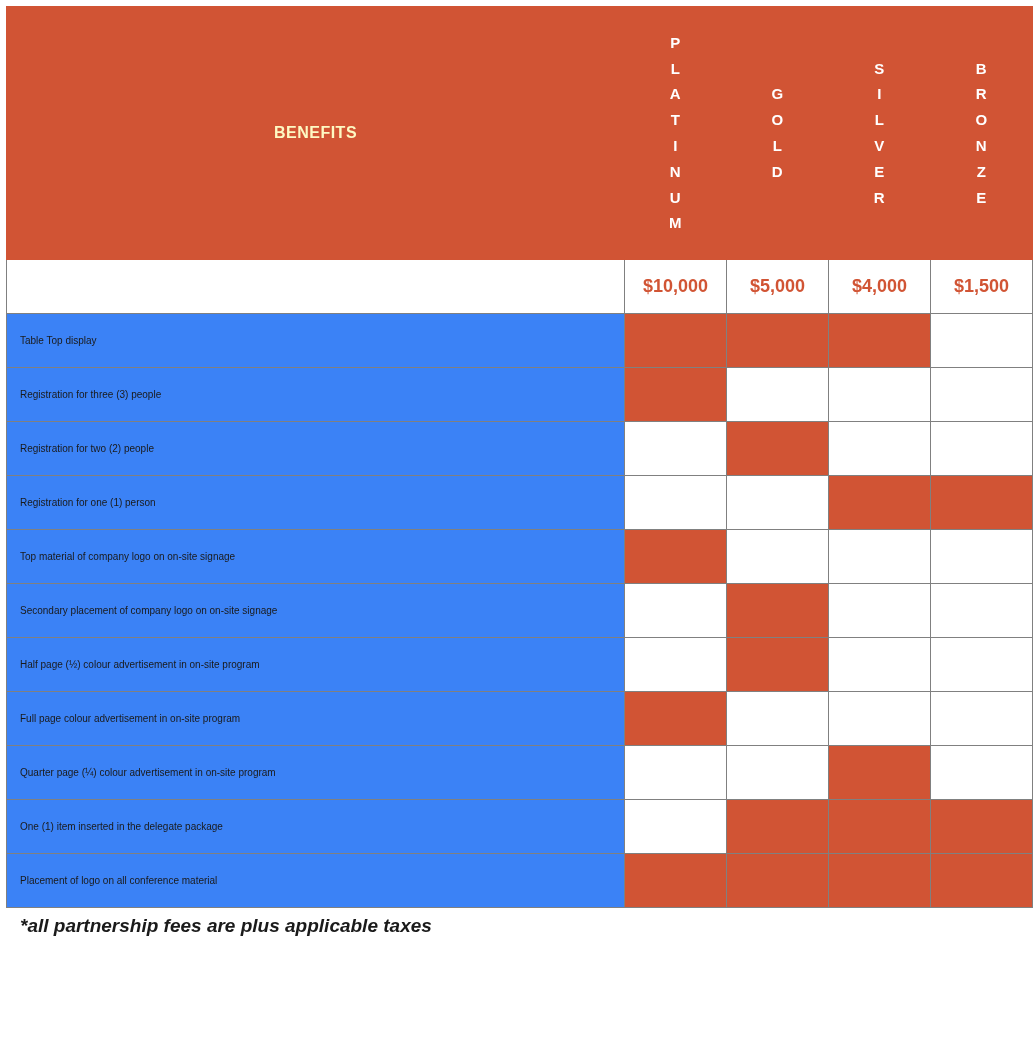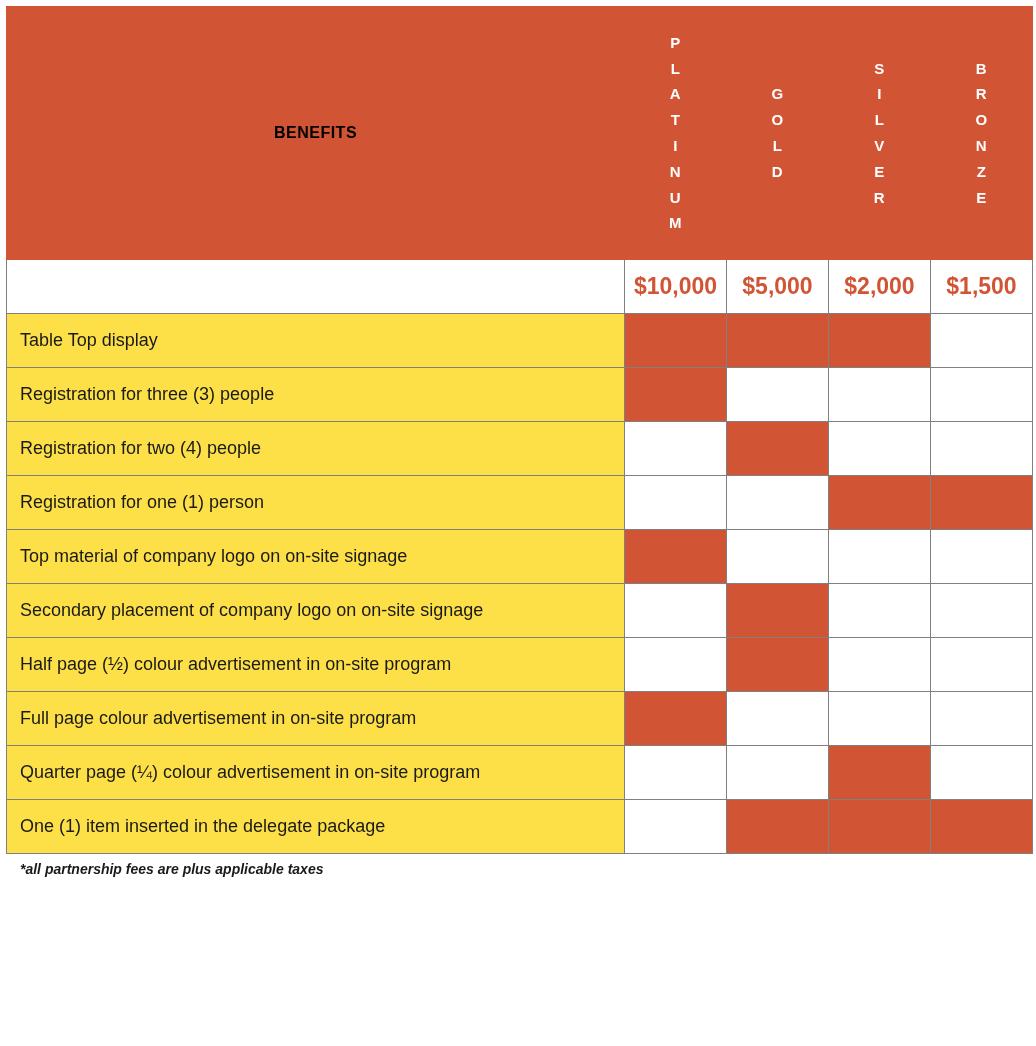--- a/index.html
+++ b/index.html
@@ -37,21 +37,21 @@
   col.c-tier    { width: 102px; }
 
   
   tr.header-row td {
     background: #d15434;
     border: 1px solid #d15434;
     height: 252px;
   }
   td.benefits-head {
     text-align: center;
-    color: #000000;
+    color: #fef9c3;
     font-weight: bold;
     font-size: 16px;
     letter-spacing: .5px;
   }
   td.tier-head {
     text-align: center;
     color: #ffffff;
     font-weight: bold;
     font-size: 15px;
     line-height: 1.72;
@@ -66,41 +66,41 @@
 
   
   tr.price-row td {
     height: 53px;
   }
   td.price-blank { background: #ffffff; }
   td.price {
     text-align: center;
     color: #d15434;
     font-weight: bold;
-    font-size: 23px;
+    font-size: 18px;
   }
 
   
   tr.benefit-row td.label {
     height: 53px;
     padding: 0 14px 0 13px;
-    font-size: 18px;
+    font-size: 10px;
     color: #1a1a1a;
-    background: #fde047;
+    background: #3b82f6;
   }
   tr.benefit-row td.cell {
     background: #ffffff;
   }
   tr.benefit-row td.cell.on {
     background: #d15434;
   }
 
   .footnote {
     margin: 7px 0 0 16px;
-    font-size: 14px;
+    font-size: 19px;
     font-style: italic;
     font-weight: bold;
     color: #1a1a1a;
   }
 </style>
 </head>
 <body>
 
 <div class="sheet">
   <table class="benefits">
@@ -152,39 +152,39 @@
               <span>N</span>
               <span>Z</span>
               <span>E</span>
             </span>
           </td>
         </tr>
         <tr class="price-row">
           <td class="price-blank"></td>
           <td class="price">$10,000</td>
           <td class="price">$5,000</td>
-          <td class="price">$2,000</td>
+          <td class="price">$4,000</td>
           <td class="price">$1,500</td>
         </tr>
         <tr class="benefit-row">
           <td class="label">Table Top display</td>
           <td class="cell on"></td>
           <td class="cell on"></td>
           <td class="cell on"></td>
           <td class="cell"></td>
         </tr>
         <tr class="benefit-row">
           <td class="label">Registration for three (3) people</td>
           <td class="cell on"></td>
           <td class="cell"></td>
           <td class="cell"></td>
           <td class="cell"></td>
         </tr>
         <tr class="benefit-row">
-          <td class="label">Registration for two (4) people</td>
+          <td class="label">Registration for two (2) people</td>
           <td class="cell"></td>
           <td class="cell on"></td>
           <td class="cell"></td>
           <td class="cell"></td>
         </tr>
         <tr class="benefit-row">
           <td class="label">Registration for one (1) person</td>
           <td class="cell"></td>
           <td class="cell"></td>
           <td class="cell on"></td>
@@ -221,20 +221,27 @@
         <tr class="benefit-row">
           <td class="label">Quarter page (¼) colour advertisement in on-site program</td>
           <td class="cell"></td>
           <td class="cell"></td>
           <td class="cell on"></td>
           <td class="cell"></td>
         </tr>
         <tr class="benefit-row">
           <td class="label">One (1) item inserted in the delegate package</td>
           <td class="cell"></td>
+          <td class="cell on"></td>
+          <td class="cell on"></td>
+          <td class="cell on"></td>
+        </tr>
+        <tr class="benefit-row">
+          <td class="label">Placement of logo on all conference material</td>
+          <td class="cell on"></td>
           <td class="cell on"></td>
           <td class="cell on"></td>
           <td class="cell on"></td>
         </tr>
       </tbody>
   </table>
 
   <div class="footnote">*all partnership fees are plus applicable taxes</div>
 </div>
 

